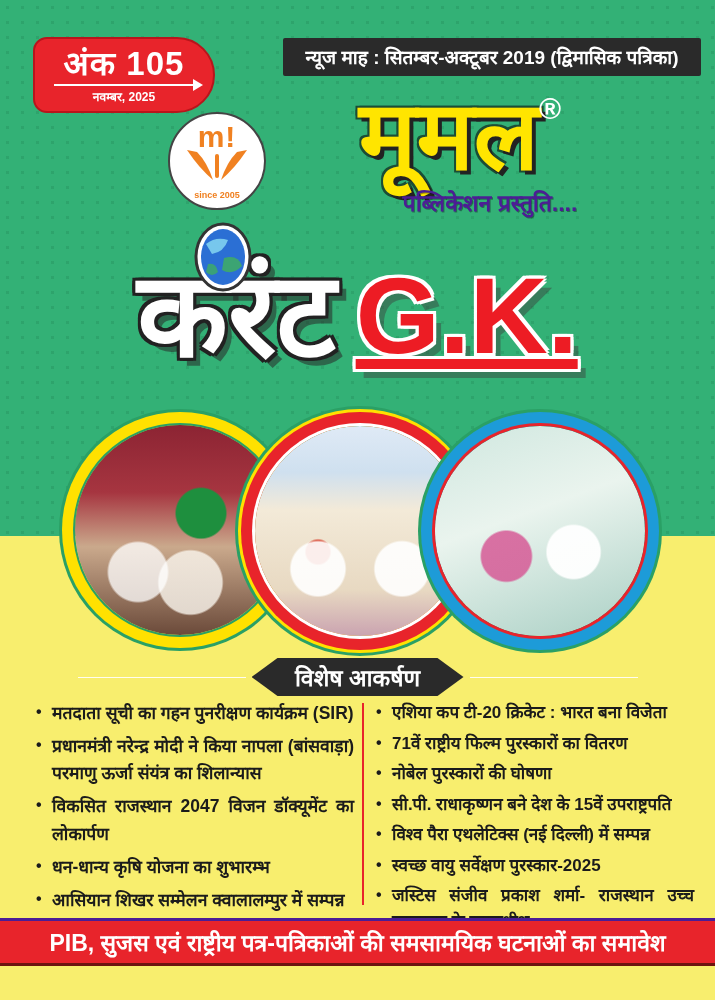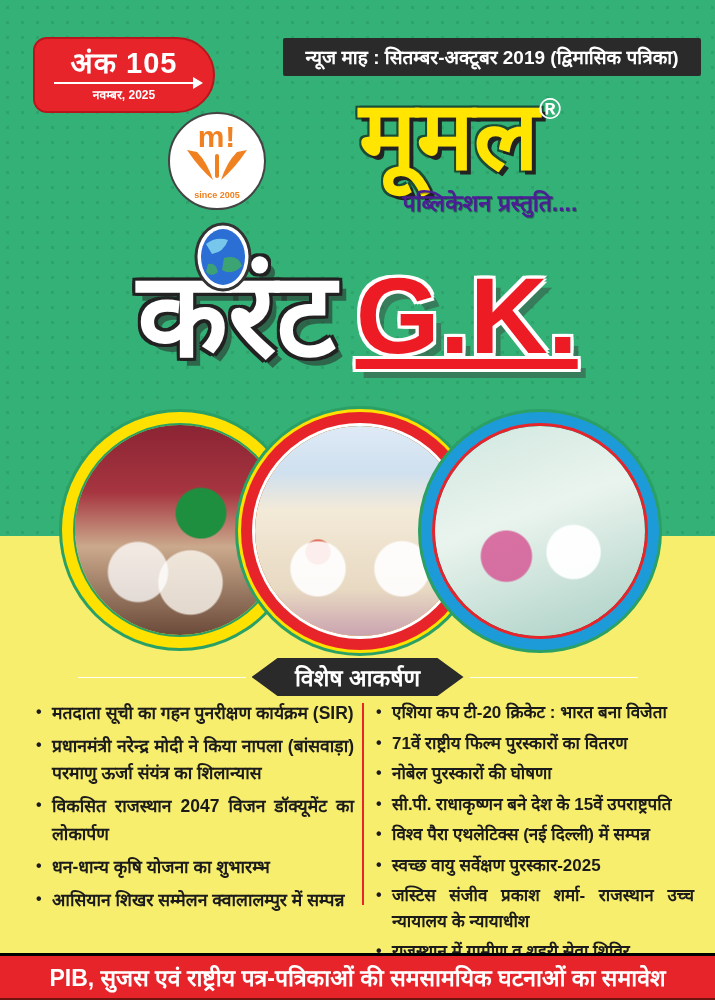--- a/index.html
+++ b/index.html
@@ -17,21 +17,21 @@
   }
 
   
   .issue-badge {
     position:absolute; left:33px; top:37px; width:182px; height:76px;
     background:#e8242b; border:2px solid #b8151c;
     border-radius:14px 38px 38px 14px;
     display:flex; flex-direction:column; align-items:center; justify-content:center;
     color:#fff; z-index:5;
   }
-  .issue-line1 { font-size:29px; font-weight:bold; letter-spacing:1px; line-height:1; }
+  .issue-line1 { font-size:33px; font-weight:bold; letter-spacing:1px; line-height:1; }
   .issue-arrow { position:relative; width:140px; height:2px; background:#fff; margin:4px 0 5px 0; }
   .issue-arrow::after {
     content:""; position:absolute; right:-9px; top:-5px;
     border-left:10px solid #fff; border-top:6px solid transparent; border-bottom:6px solid transparent;
   }
   .issue-line2 { font-size:12px; font-weight:bold; line-height:1; }
 
   
   .news-banner {
     position:absolute; left:283px; top:38px; width:418px; height:38px;
@@ -138,22 +138,22 @@
   ul.col.right li { font-size:17px;   line-height:1.5; margin-bottom:5px; }
   .bullet { width:16px; flex:0 0 16px; font-size:16px; line-height:inherit; }
   .li-text { flex:1; text-align:justify; }
   .col-divider {
     position:absolute; left:362px; top:703px; width:2px; height:202px;
     background:#e8242b; z-index:4;
   }
 
   
   .footer-banner {
-    position:absolute; left:0; top:953px; width:715px; height:48px;
-    background:#e8242b; border-top:3px solid #000000; border-bottom:3px solid #6d1410;
+    position:absolute; left:0; top:918px; width:715px; height:48px;
+    background:#e8242b; border-top:3px solid #4c1d95; border-bottom:3px solid #6d1410;
     color:#fff; font-size:23px; font-weight:bold;
     display:flex; align-items:center; justify-content:center; text-align:center; z-index:5;
   }
 </style>
 </head>
 <body>
 
 <div class="page">
   <div class="green-zone"></div>
 

